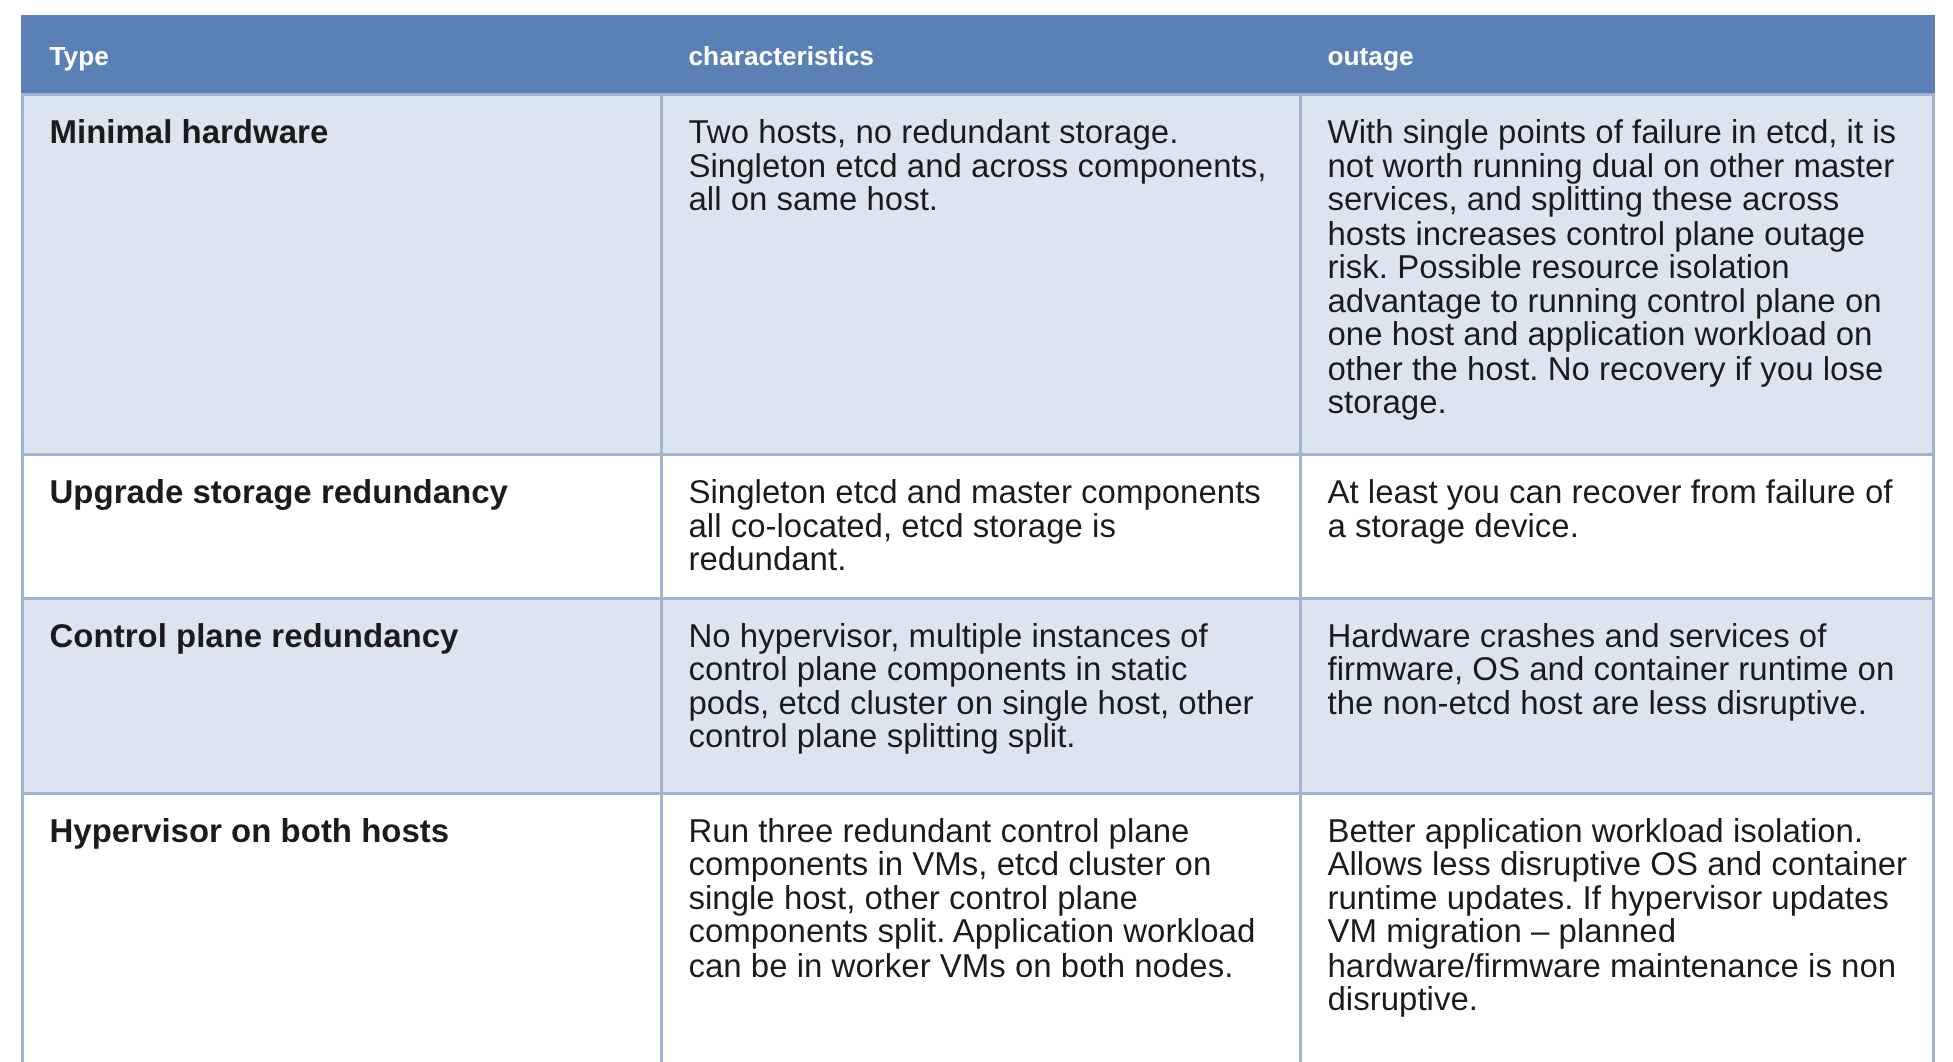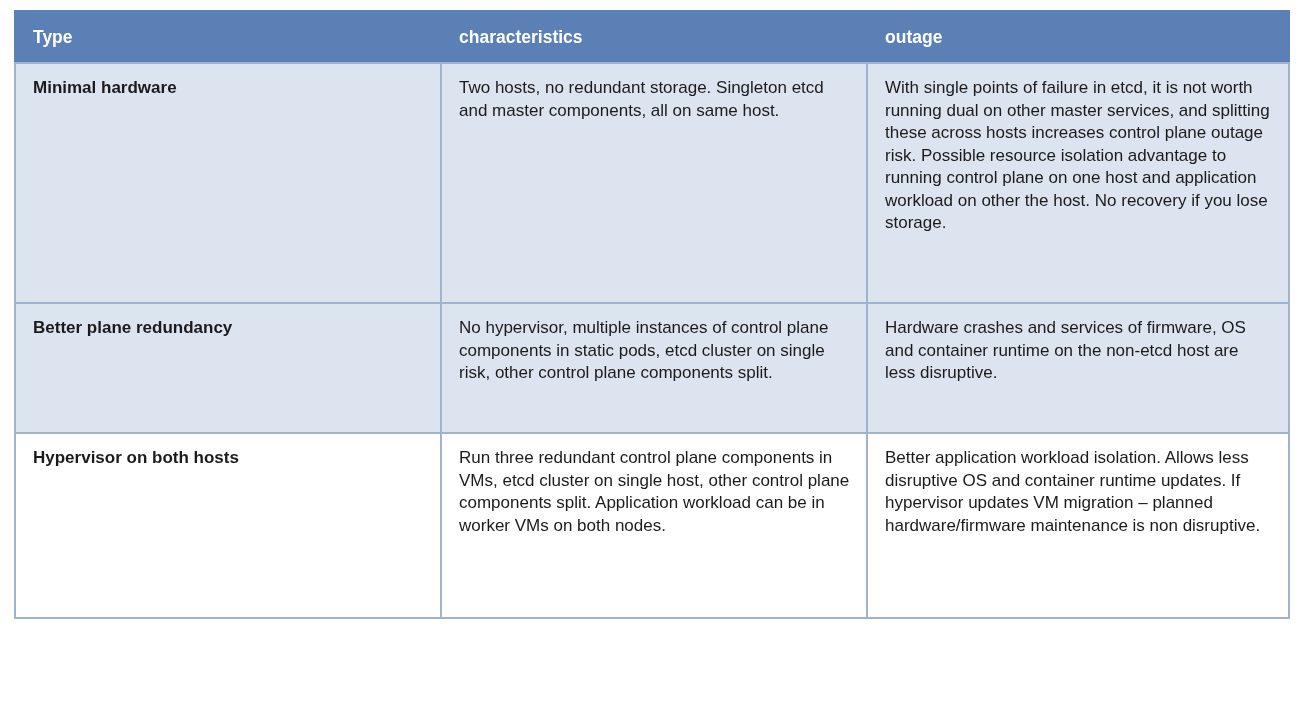--- a/index.html
+++ b/index.html
@@ -28,21 +28,21 @@
     table-layout: fixed;
     width: 1274px;
     color: var(--body_text);
   }
   table.comparison th,
   table.comparison td {
     border: 2px solid var(--border_color);
     vertical-align: top;
     text-align: left;
     padding: 13px 16px 13px 17px;
-    font-size: 17px;
+    font-size: 22px;
     line-height: 22.5px;
     word-wrap: break-word;
   }
   table.comparison th {
     background: var(--header_bg);
     color: var(--header_text);
     border-color: var(--header_bg);
     border-bottom-color: var(--border_color);
     font-weight: bold;
     font-size: 17.5px;
@@ -70,26 +70,31 @@
     <thead>
       <tr>
         <th>Type</th>
         <th>characteristics</th>
         <th>outage</th>
       </tr>
     </thead>
     <tbody>
       <tr class="band row-0">
         <td class="type-cell">Minimal hardware</td>
-        <td>Two hosts, no redundant storage. Singleton etcd and master components, all on same host.</td>
+        <td>Two hosts, no redundant storage. Singleton etcd and across components, all on same host.</td>
         <td>With single points of failure in etcd, it is not worth running dual on other master services, and splitting these across hosts increases control plane outage risk. Possible resource isolation advantage to running control plane on one host and application workload on other the host. No recovery if you lose storage.</td>
       </tr>
+      <tr class="plain row-1">
+        <td class="type-cell">Upgrade storage redundancy</td>
+        <td>Singleton etcd and master components all co-located, etcd storage is redundant.</td>
+        <td>At least you can recover from failure of a storage device.</td>
+      </tr>
       <tr class="band row-2">
-        <td class="type-cell">Better plane redundancy</td>
-        <td>No hypervisor, multiple instances of control plane components in static pods, etcd cluster on single risk, other control plane components split.</td>
+        <td class="type-cell">Control plane redundancy</td>
+        <td>No hypervisor, multiple instances of control plane components in static pods, etcd cluster on single host, other control plane splitting split.</td>
         <td>Hardware crashes and services of firmware, OS and container runtime on the non-etcd host are less disruptive.</td>
       </tr>
       <tr class="plain row-3">
         <td class="type-cell">Hypervisor on both hosts</td>
         <td>Run three redundant control plane components in VMs, etcd cluster on single host, other control plane components split. Application workload can be in worker VMs on both nodes.</td>
         <td>Better application workload isolation. Allows less disruptive OS and container runtime updates. If hypervisor updates VM migration – planned hardware/firmware maintenance is non disruptive.</td>
       </tr>
     </tbody>
   </table>
 </div>

